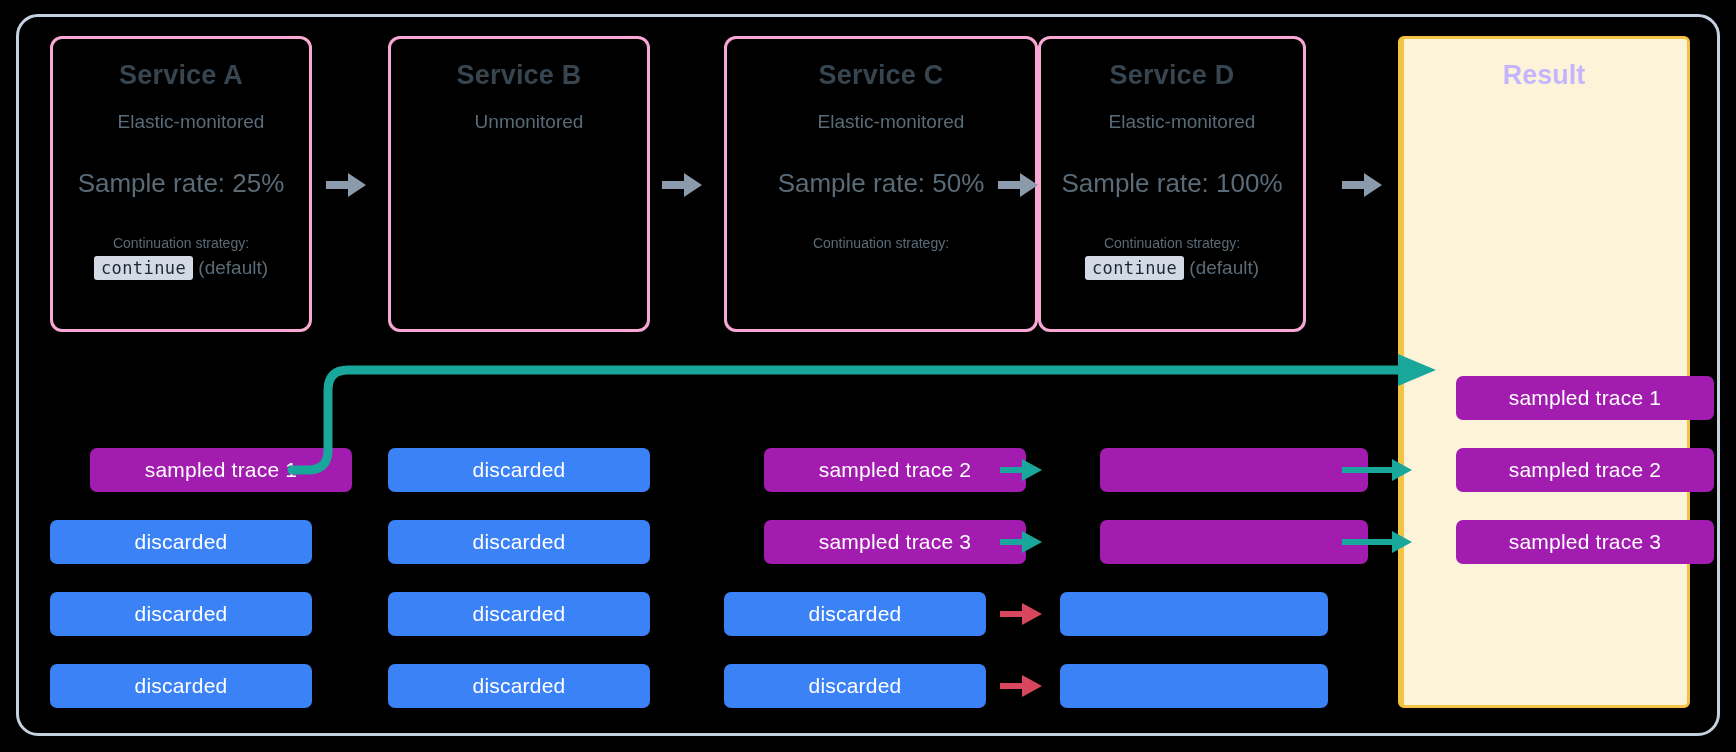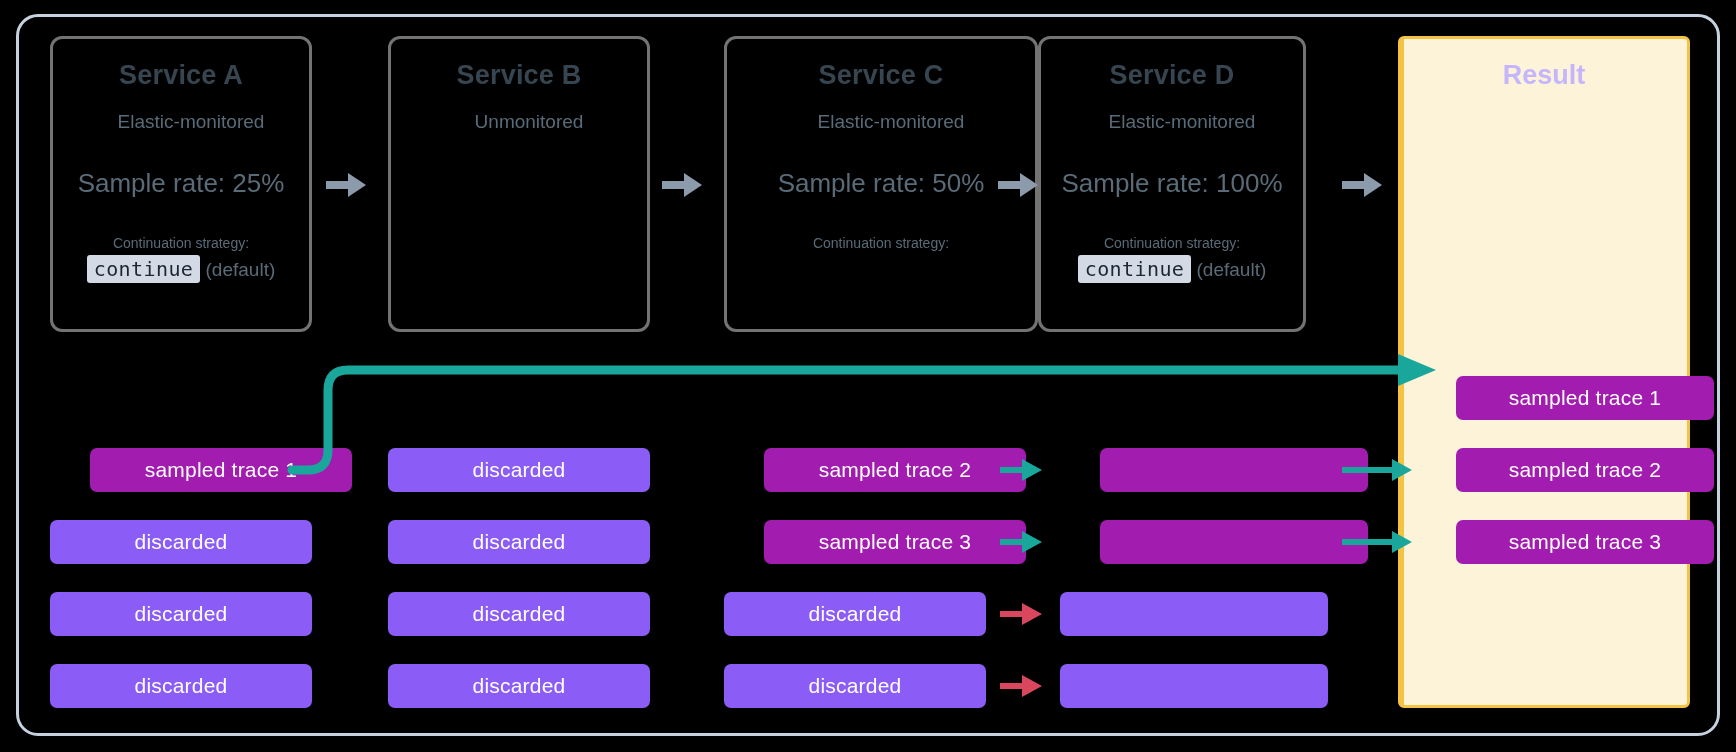--- a/index.html
+++ b/index.html
@@ -24,21 +24,21 @@
     height: 722px;
     border: 3px solid #c5d1de;
     border-radius: 22px;
     box-sizing: border-box;
   }
   
   .service-box {
     position: absolute;
     top: 36px;
     height: 296px;
-    border: 3px solid #737373;
+    border: 3px solid #f9a8d4;
     border-radius: 12px;
     box-sizing: border-box;
     text-align: center;
     padding-top: 22px;
   }
   .service-title {
     font-size: 27px;
     font-weight: bold;
     color: #36454f;
     letter-spacing: 0.2px;
@@ -66,21 +66,21 @@
   .strategy-line {
     margin-top: 4px;
     font-size: 19px;
     color: #5a6b78;
     white-space: nowrap;
   }
   code.chip {
     font-family: "DejaVu Sans Mono", "Liberation Mono", monospace;
     background: #d3dae6;
     color: #1b2733;
-    font-size: 20px;
+    font-size: 17px;
     padding: 2px 7px;
     border-radius: 3px;
     letter-spacing: 0.4px;
   }
   
   #result-panel {
     position: absolute;
     left: 1398px;
     top: 36px;
     width: 292px;
@@ -112,21 +112,21 @@
     display: flex;
     align-items: center;
     justify-content: center;
     color: #ffffff;
     font-size: 21px;
     letter-spacing: 0.2px;
     box-sizing: border-box;
     z-index: 4;
   }
   .pill.sampled { background: #a21caf; margin-left: 40px; }
-  .pill.discarded { background: #8b5cf6; }
+  .pill.discarded { background: #3b82f6; }
   
   .grey-arrow {
     position: absolute;
     top: 173px;
     width: 40px;
     height: 24px;
     z-index: 3;
   }
   
   .small-arrow {

